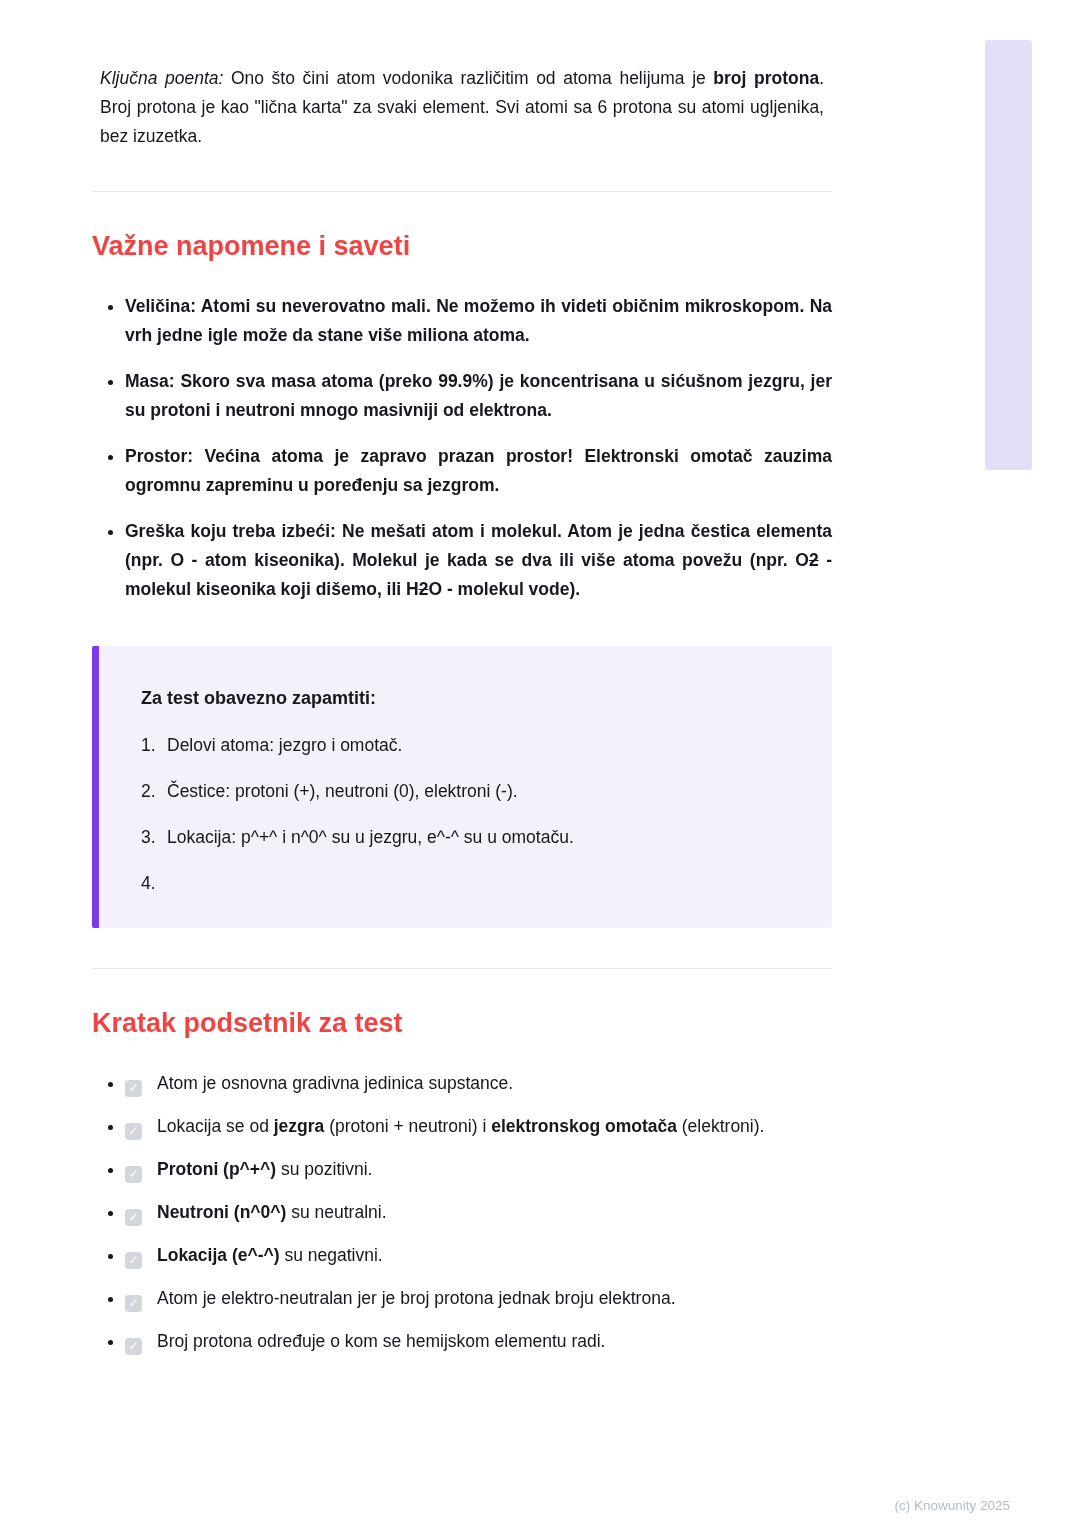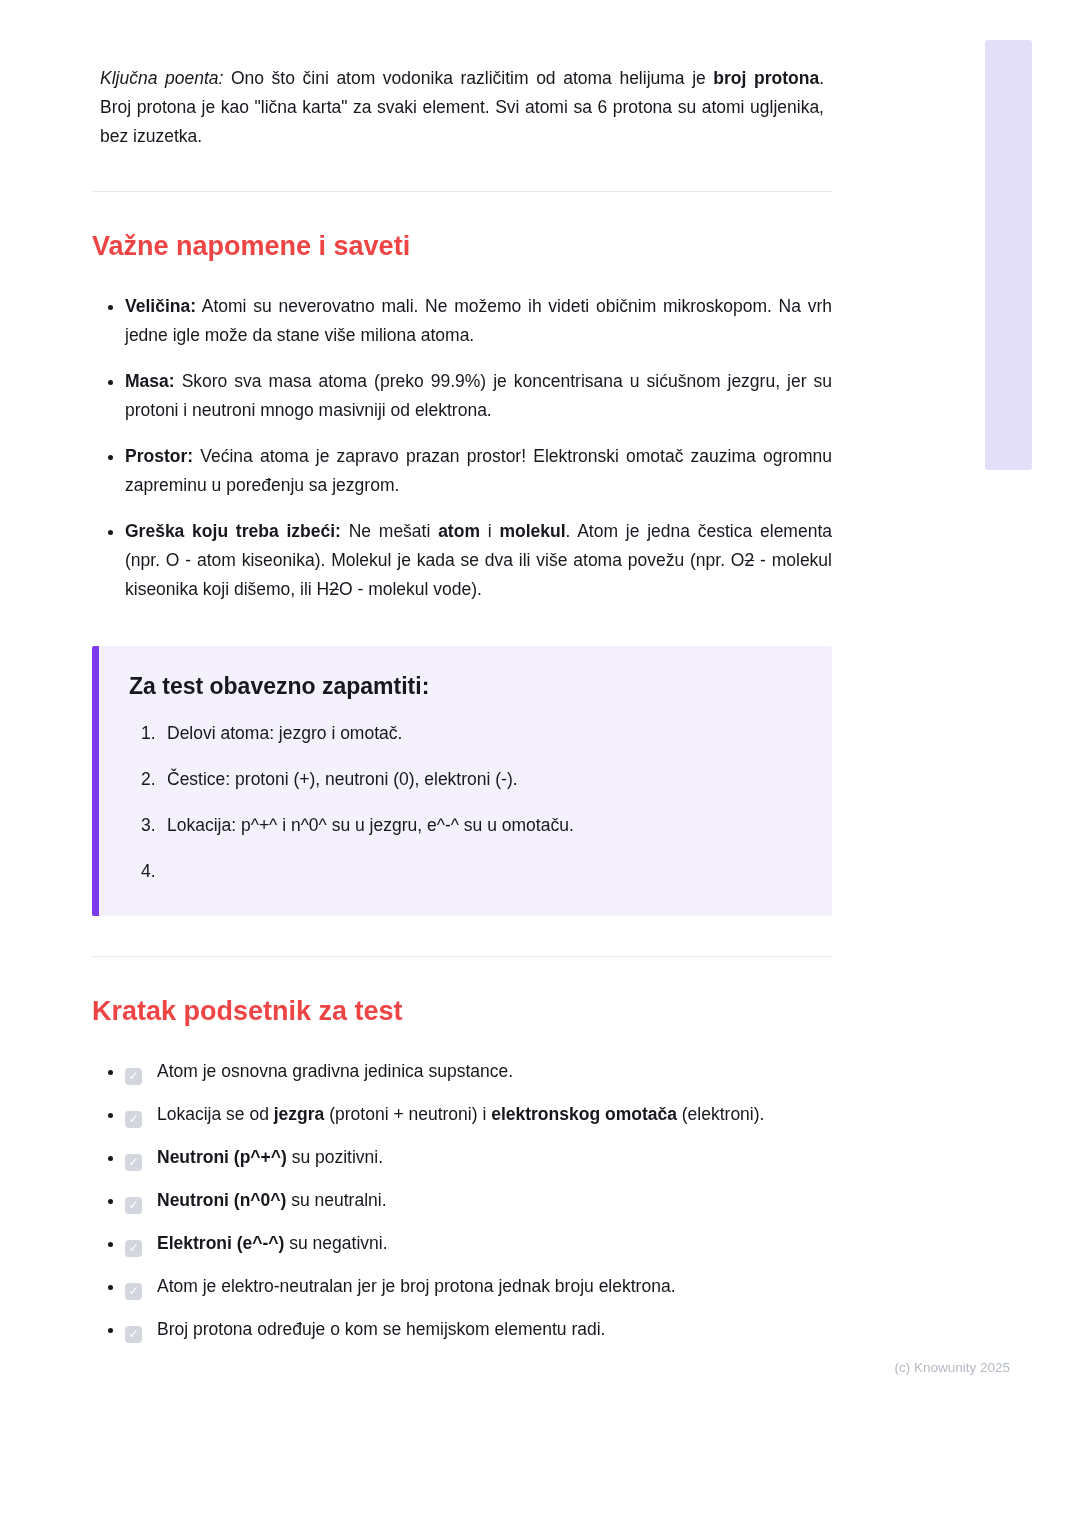--- a/index.html
+++ b/index.html
@@ -56,34 +56,35 @@
   ul.bullets {
     margin: 30px 0 0 0;
     padding-left: 33px;
     font-size: 17.5px;
     line-height: 29px;
     list-style: disc;
   }
   ul.bullets li {
     margin-bottom: 17px;
     text-align: justify;
+    font-weight: bold;
   }
 
   .strike { text-decoration: line-through; }
 
   .callout {
     margin-top: 42px;
     background: #f4f1fc;
     border-left: 7px solid #7c3aed;
     border-radius: 2px;
     padding: 26px 30px 30px 30px;
   }
   .callout-title {
-    margin: 0;
-    font-size: 23px;
+    margin: 12px;
+    font-size: 18px;
     line-height: 29px;
     font-weight: bold;
   }
   .callout-list {
     margin-top: 18px;
     display: flex;
     flex-direction: column;
     gap: 17px;
     font-size: 17.5px;
     line-height: 29px;
@@ -116,21 +117,21 @@
   }
   .check-glyph {
     display: block;
     color: #ffffff;
     font-size: 12px;
     line-height: 17px;
   }
 
   .footer {
     position: absolute;
-    top: 1360px;
+    top: 1498px;
     right: 70px;
     font-size: 13.5px;
     color: #b4bac4;
   }
 </style>
 </head>
 <body>
 
 <div class="scroll-indicator"></div>
 
@@ -170,22 +171,22 @@
     </div>
   </div>
 
   <hr class="divider">
 
   <h2 class="section-title">Kratak podsetnik za test</h2>
 
   <ul class="checklist">
     <li><span class="checkbox"><span class="check-glyph">✓</span></span><span>Atom je osnovna gradivna jedinica supstance.</span></li>
     <li><span class="checkbox"><span class="check-glyph">✓</span></span><span>Lokacija se od </span><strong>jezgra</strong><span> (protoni + neutroni) i </span><strong>elektronskog omotača</strong><span> (elektroni).</span></li>
-    <li><span class="checkbox"><span class="check-glyph">✓</span></span><strong>Neutroni (p^+^)</strong><span> su pozitivni.</span></li>
+    <li><span class="checkbox"><span class="check-glyph">✓</span></span><strong>Protoni (p^+^)</strong><span> su pozitivni.</span></li>
     <li><span class="checkbox"><span class="check-glyph">✓</span></span><strong>Neutroni (n^0^)</strong><span> su neutralni.</span></li>
-    <li><span class="checkbox"><span class="check-glyph">✓</span></span><strong>Elektroni (e^-^)</strong><span> su negativni.</span></li>
+    <li><span class="checkbox"><span class="check-glyph">✓</span></span><strong>Lokacija (e^-^)</strong><span> su negativni.</span></li>
     <li><span class="checkbox"><span class="check-glyph">✓</span></span><span>Atom je elektro-neutralan jer je broj protona jednak broju elektrona.</span></li>
     <li><span class="checkbox"><span class="check-glyph">✓</span></span><span>Broj protona određuje o kom se hemijskom elementu radi.</span></li>
   </ul>
 
 </div>
 
 <div class="footer">(c) Knowunity 2025</div>
 
 </body></html>

